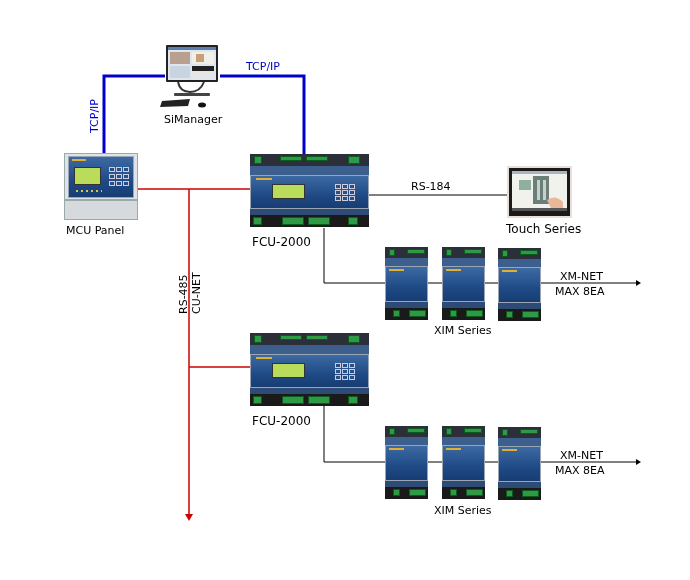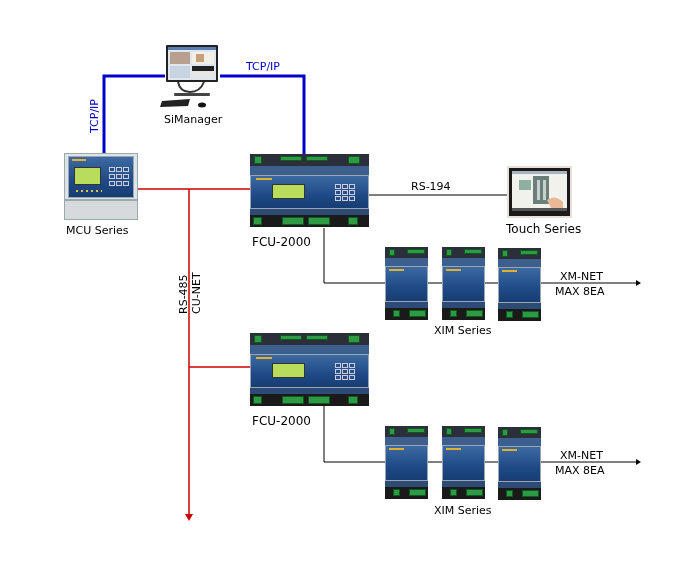--- a/index.html
+++ b/index.html
@@ -81,21 +81,21 @@
       <div class="key" style="left:59px;top:14px;"></div>
     <div class="key" style="left:45px;top:21px;"></div>
       <div class="key" style="left:52px;top:21px;"></div>
       <div class="key" style="left:59px;top:21px;"></div>
     <div class="key" style="left:45px;top:28px;"></div>
       <div class="key" style="left:52px;top:28px;"></div>
       <div class="key" style="left:59px;top:28px;"></div>
     <div style="position:absolute;left:12px;top:37px;width:26px;height:2px;background:repeating-linear-gradient(90deg,#e8c040 0 2px,transparent 2px 5px);"></div>
     <div class="grey" style="left:0;top:47px;width:74px;height:20px;background:#d7dadd;"></div>
   </div>
-  <div class="lbl" style="left:66px;top:225px;">MCU Series</div>
+  <div class="lbl" style="left:66px;top:225px;">MCU Panel</div>
 
   <div class="dev fcu" style="left:250px;top:154px;width:119px;height:73px;">
     <div class="terminal" style="left:0;top:0;width:119px;height:12px;background:#2a2f3a;"></div>
     <div class="tgreen" style="left:4px;top:2px;width:8px;height:8px;"></div>
     <div class="tgreen" style="left:30px;top:2px;width:22px;height:5px;"></div>
     <div class="tgreen" style="left:56px;top:2px;width:22px;height:5px;"></div>
     <div class="tgreen" style="left:98px;top:2px;width:12px;height:8px;"></div>
     <div class="strip" style="left:0;top:12px;width:119px;height:10px;"></div>
     <div class="body-blue" style="left:0;top:21px;width:119px;height:34px;"></div>
     <div class="ytitle" style="left:6px;top:24px;width:16px;"></div>
@@ -127,21 +127,21 @@
       <rect x="12" y="14" width="12" height="10" fill="#8fb0a0"></rect>
       <rect x="26" y="10" width="16" height="28" fill="#6a7e7a"></rect>
       <rect x="30" y="14" width="3" height="20" fill="#c8d0cc"></rect>
       <rect x="36" y="14" width="3" height="20" fill="#c8d0cc"></rect>
       <path d="M40,34 Q48,28 56,36 L56,42 L44,42 Z" fill="#e8b898"></path>
       <rect x="5" y="42" width="55" height="3" fill="#555"></rect>
     </svg>
   </div>
   <div class="lbl" style="left:506px;top:223px;font-size:12px;">Touch Series</div>
 
-  <div class="lbl" style="left:411px;top:181px;">RS-194</div>
+  <div class="lbl" style="left:411px;top:181px;">RS-184</div>
 
   <div class="lbl vert" style="left:178px;top:314px;">RS-485</div>
   <div class="lbl vert" style="left:191px;top:314px;">CU-NET</div>
 
   <div class="dev" style="left:385px;top:247px;width:43px;height:73px;">
     <div class="terminal" style="left:0;top:0;width:43px;height:11px;background:#2a2f3a;"></div>
     <div class="tgreen" style="left:4px;top:2px;width:6px;height:7px;"></div>
     <div class="tgreen" style="left:22px;top:2px;width:18px;height:5px;"></div>
     <div class="strip" style="left:0;top:11px;width:43px;height:8px;"></div>
     <div class="body-blue" style="left:0;top:19px;width:43px;height:36px;"></div>

